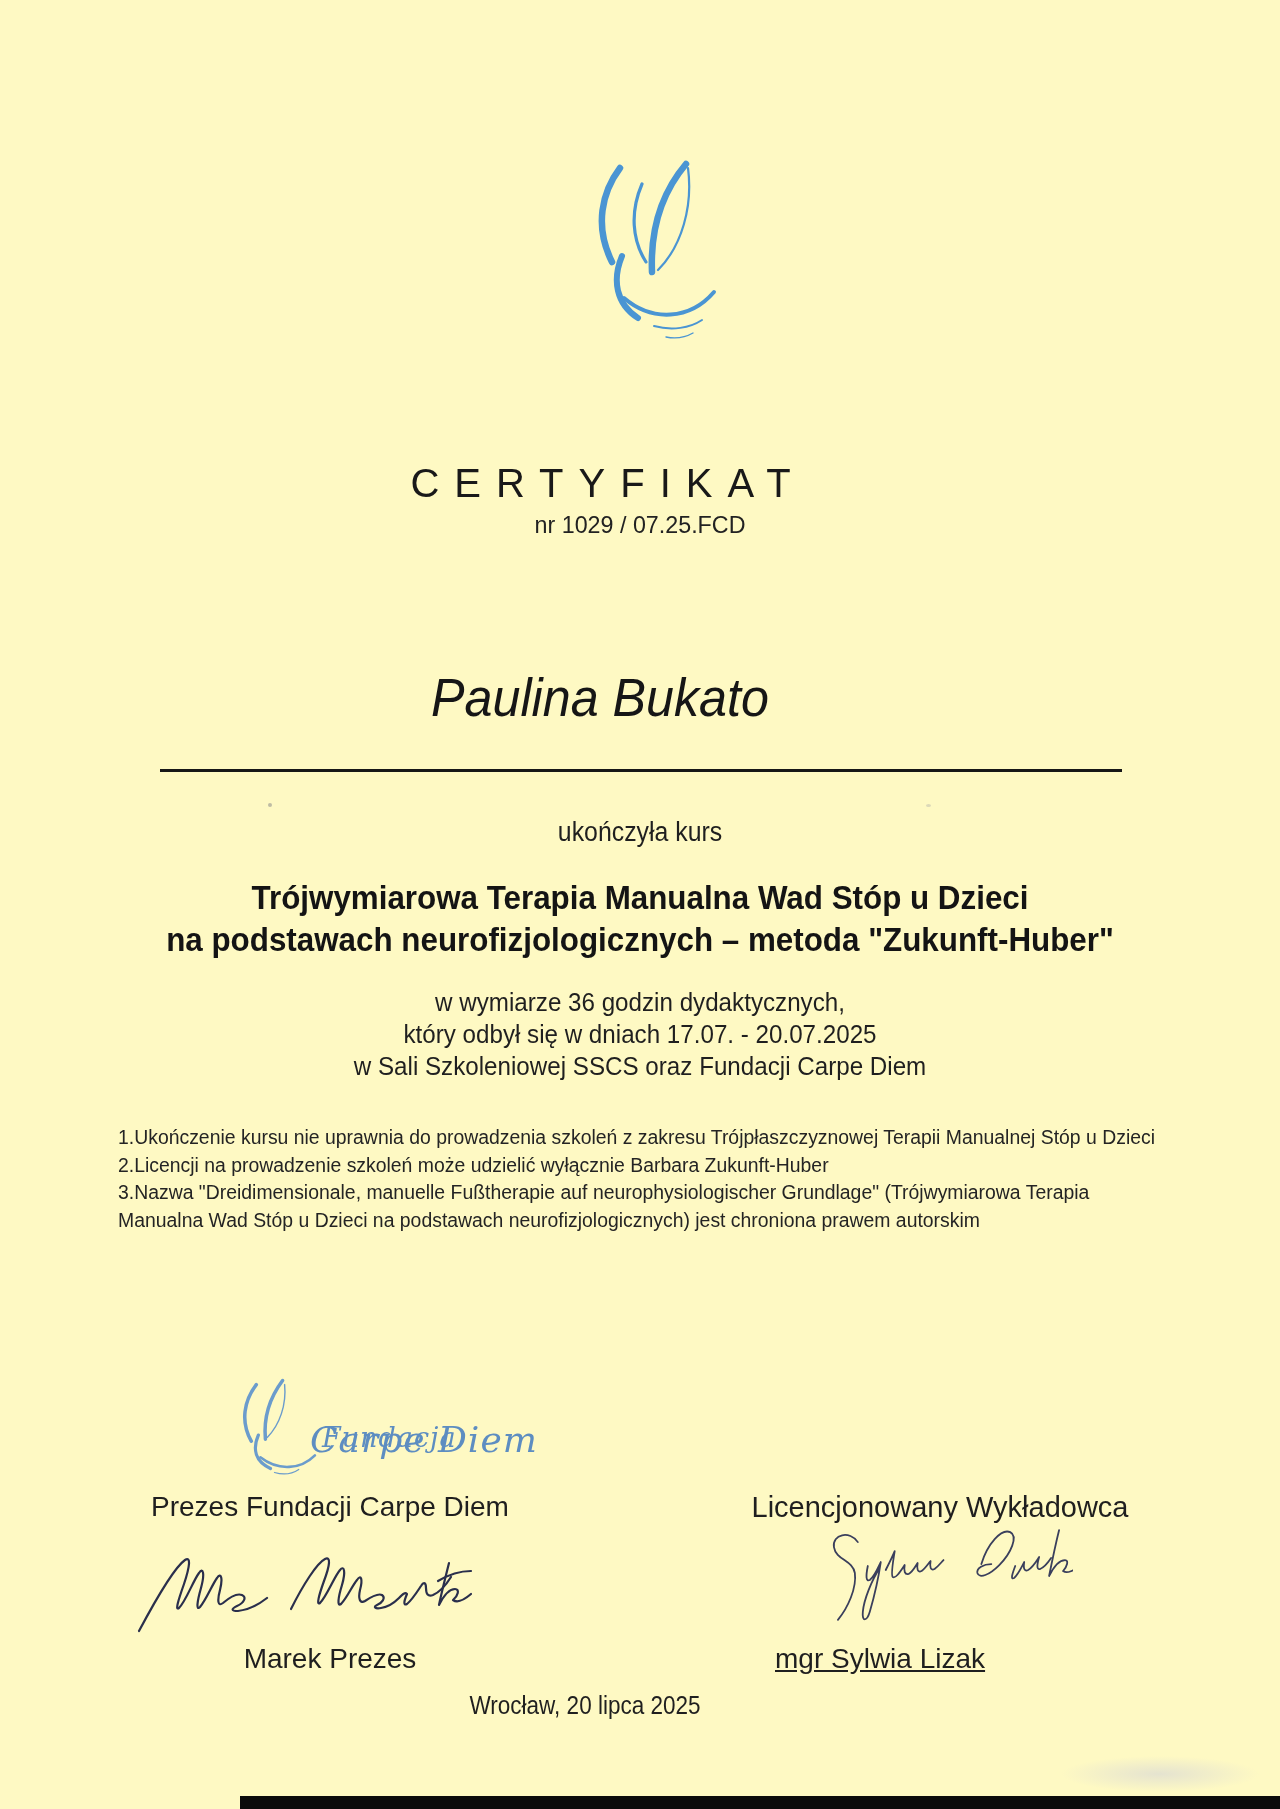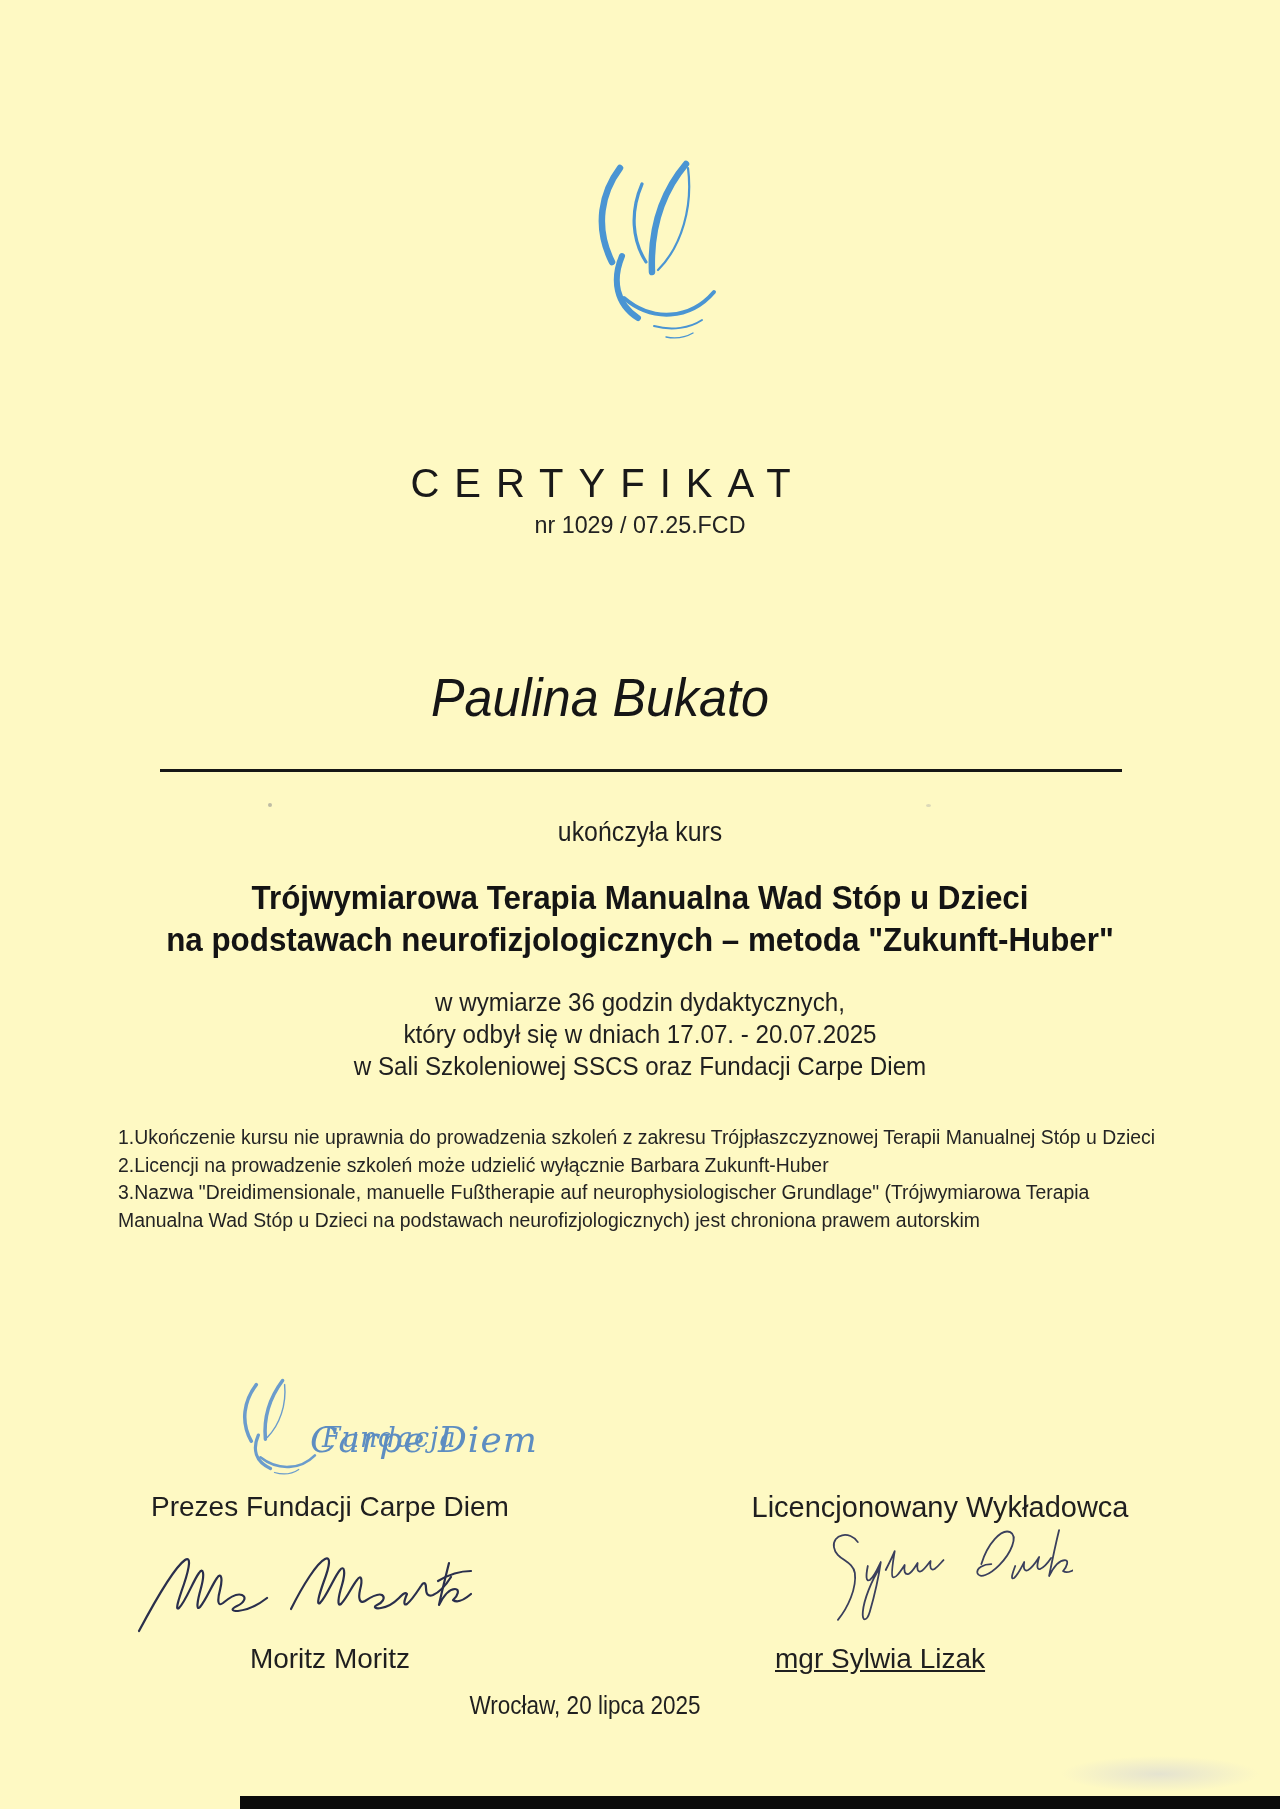--- a/index.html
+++ b/index.html
@@ -131,21 +131,21 @@
     <svg width="255" height="112" viewBox="0 0 256 112" fill="none" stroke="#3a3f5c" stroke-width="1.8" stroke-linecap="round" stroke-linejoin="round">
       <path d="M40,24 C32,12 14,16 16,29 C18,42 35,42 37,55 C39,70 30,90 20,102"></path>
       <path d="M50,48 C48,58 48,64 52,62 C57,58 61,48 63,44 C61,58 56,80 52,94 C49,104 44,104 45,94 C46,82 54,62 62,50"></path>
       <path d="M68,52 C72,44 75,38 77,33 C75,45 73,57 75,59 C78,61 83,53 87,47 C86,53 87,57 91,56 C95,54 98,48 100,45 C99,51 100,55 104,53 C108,50 111,45 113,43 C112,49 113,53 117,51 C121,48 124,44 126,42"></path>
       <path d="M164,46 C170,26 184,10 193,14 C201,18 194,35 182,47 C172,57 162,61 160,55 C159,50 166,46 174,46"></path>
       <path d="M198,48 C195,56 193,62 197,60 C201,56 205,48 207,44 C206,50 207,54 211,52 C216,49 220,42 222,39 C220,46 219,52 223,51 C228,49 232,43 234,40"></path>
       <path d="M242,12 C238,28 234,48 232,58 C236,50 242,42 248,42 C252,42 250,49 246,53 C250,56 257,53 264,46"></path>
     </svg>
   </div>
 
-  <div class="abs name-left">Moritz Moritz</div>
+  <div class="abs name-left">Marek Prezes</div>
   <div class="abs name-right">mgr Sylwia Lizak</div>
 
   <div class="cline place-date">Wrocław, 20 lipca 2025</div>
 
   <div class="abs smudge"></div>
   <div class="abs scan-bar"></div>
 
 </div>
 
 </body></html>

